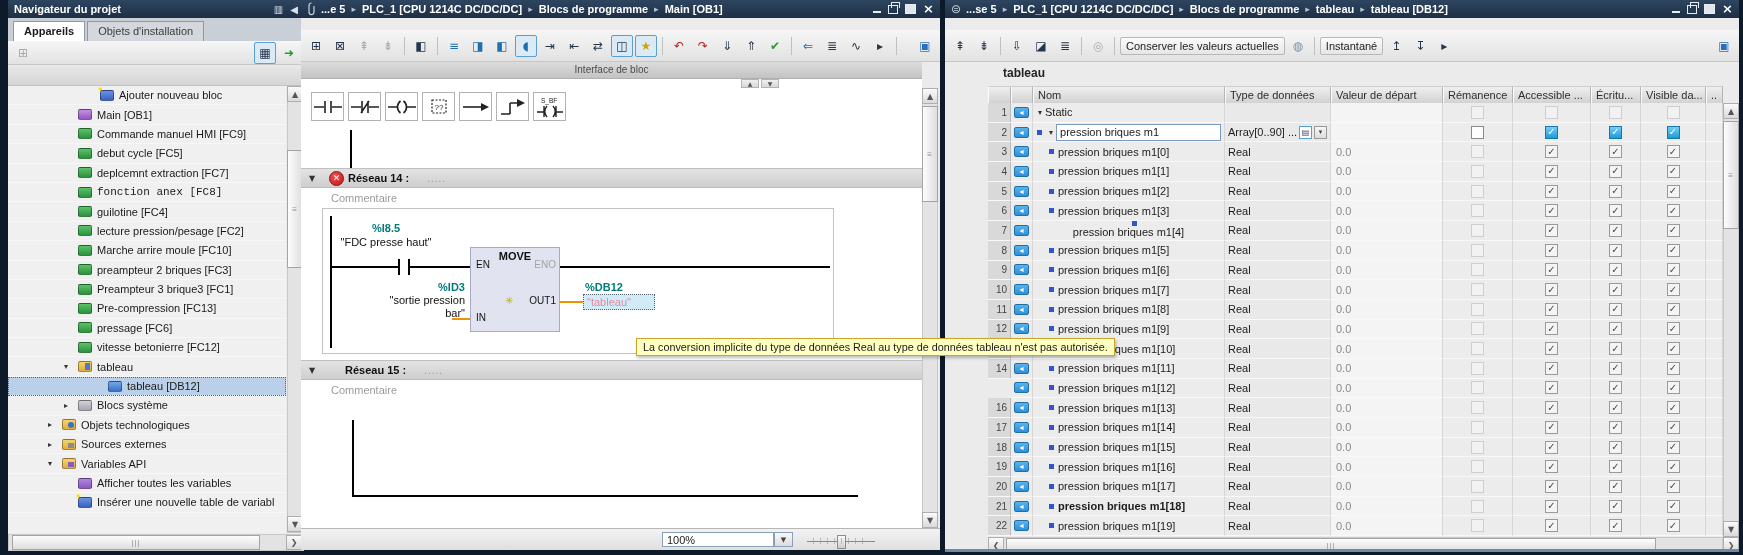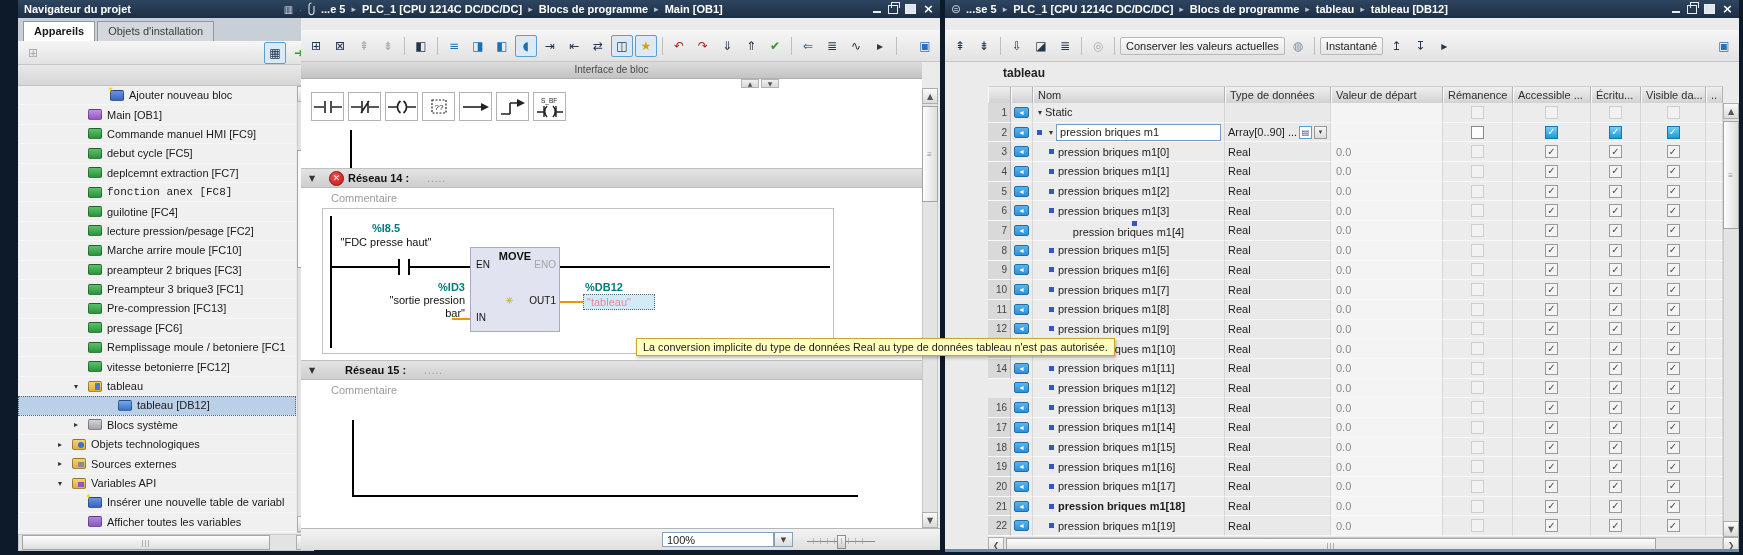--- a/index.html
+++ b/index.html
@@ -1,21 +1,21 @@
 <!DOCTYPE html>
 <html><head>
 <meta charset="utf-8">
 <style>
   html,body{margin:0;padding:0;background:#0d1a29;}
   .app{position:relative;width:1743px;height:555px;background:#0d1a29;
        font-family:"Liberation Sans","DejaVu Sans",sans-serif;overflow:hidden;
        -webkit-font-smoothing:antialiased;}
   .g{font-family:"DejaVu Sans",sans-serif;}
   .panel{position:absolute;top:0;background:#ebebeb;overflow:hidden;}
-  #leftPanel{left:18px;width:296px;height:551px;}
+  #leftPanel{left:8px;width:296px;height:551px;}
   #midPanel{left:301px;width:639px;height:550px;}
   #rightPanel{left:945px;width:794px;height:552px;}
   .titlebar{position:absolute;top:0;left:0;right:0;height:18px;
     background:linear-gradient(#2e4560,#1d2f45);color:#fff;display:flex;align-items:center;
     font-size:11px;font-weight:bold;padding:0 6px;box-sizing:border-box;gap:5px;white-space:nowrap;}
   .bc-item{color:#fff;font-weight:bold;font-size:11px;}
   .bc-sep{color:#b8c4d2;font-size:9px;padding:0 1px;}
   .winbtns{margin-left:auto;display:flex;gap:7px;align-items:center;}
   .wb{display:inline-block;}
   .wb-min{width:8px;height:2px;background:#e8edf2;margin-top:6px;}
@@ -213,24 +213,20 @@
         <div class="trow" style="padding-left: 70px;">
           <span class="ti ti-fc"></span>
           <span class="tlabel">Pre-compression [FC13]</span>
         </div>
         <div class="trow" style="padding-left: 70px;">
           <span class="ti ti-fc"></span>
           <span class="tlabel">pressage [FC6]</span>
         </div>
         <div class="trow" style="padding-left: 70px;">
           <span class="ti ti-fc"></span>
-          <span class="tlabel">Remplissage moule / betoniere [FC1</span>
-        </div>
-        <div class="trow" style="padding-left: 70px;">
-          <span class="ti ti-fc"></span>
           <span class="tlabel">vitesse betonierre [FC12]</span>
         </div>
         <div class="trow" style="padding-left: 56px;">
           <span class="tarrow g">▾</span>
           <span class="ti ti-grp"></span>
           <span class="tlabel">tableau</span>
         </div>
         <div class="trow sel" style="padding-left: 100px;">
           <span class="ti ti-db"></span>
           <span class="tlabel">tableau [DB12]</span>
@@ -249,26 +245,26 @@
           <span class="tarrow g">▸</span>
           <span class="ti ti-src"></span>
           <span class="tlabel">Sources externes</span>
         </div>
         <div class="trow" style="padding-left: 40px;">
           <span class="tarrow g">▾</span>
           <span class="ti ti-vars"></span>
           <span class="tlabel">Variables API</span>
         </div>
         <div class="trow" style="padding-left: 70px;">
+          <span class="ti ti-showvars"></span>
+          <span class="tlabel">Afficher toutes les variables</span>
+        </div>
+        <div class="trow" style="padding-left: 70px;">
           <span class="ti ti-addtable"></span>
           <span class="tlabel">Insérer une nouvelle table de variabl</span>
-        </div>
-        <div class="trow" style="padding-left: 70px;">
-          <span class="ti ti-showvars"></span>
-          <span class="tlabel">Afficher toutes les variables</span>
         </div>
       </div>
 
     <div class="sb-track" style="left:279px;top:86px;width:16px;height:447px;"></div>
     <div class="sbtn g" style="left:279px;top:86px;">▲</div>
     <div class="sthumb" style="left:279px;top:150px;width:16px;height:118px;">≡</div>
     <div class="sbtn g" style="left:279px;top:516px;">▼</div>
 
     <div class="sb-track" style="left:0px;top:534px;width:296px;height:17px;"></div>
     <div class="sthumb h" style="left:4px;top:535px;width:248px;height:15px;">|||</div>

